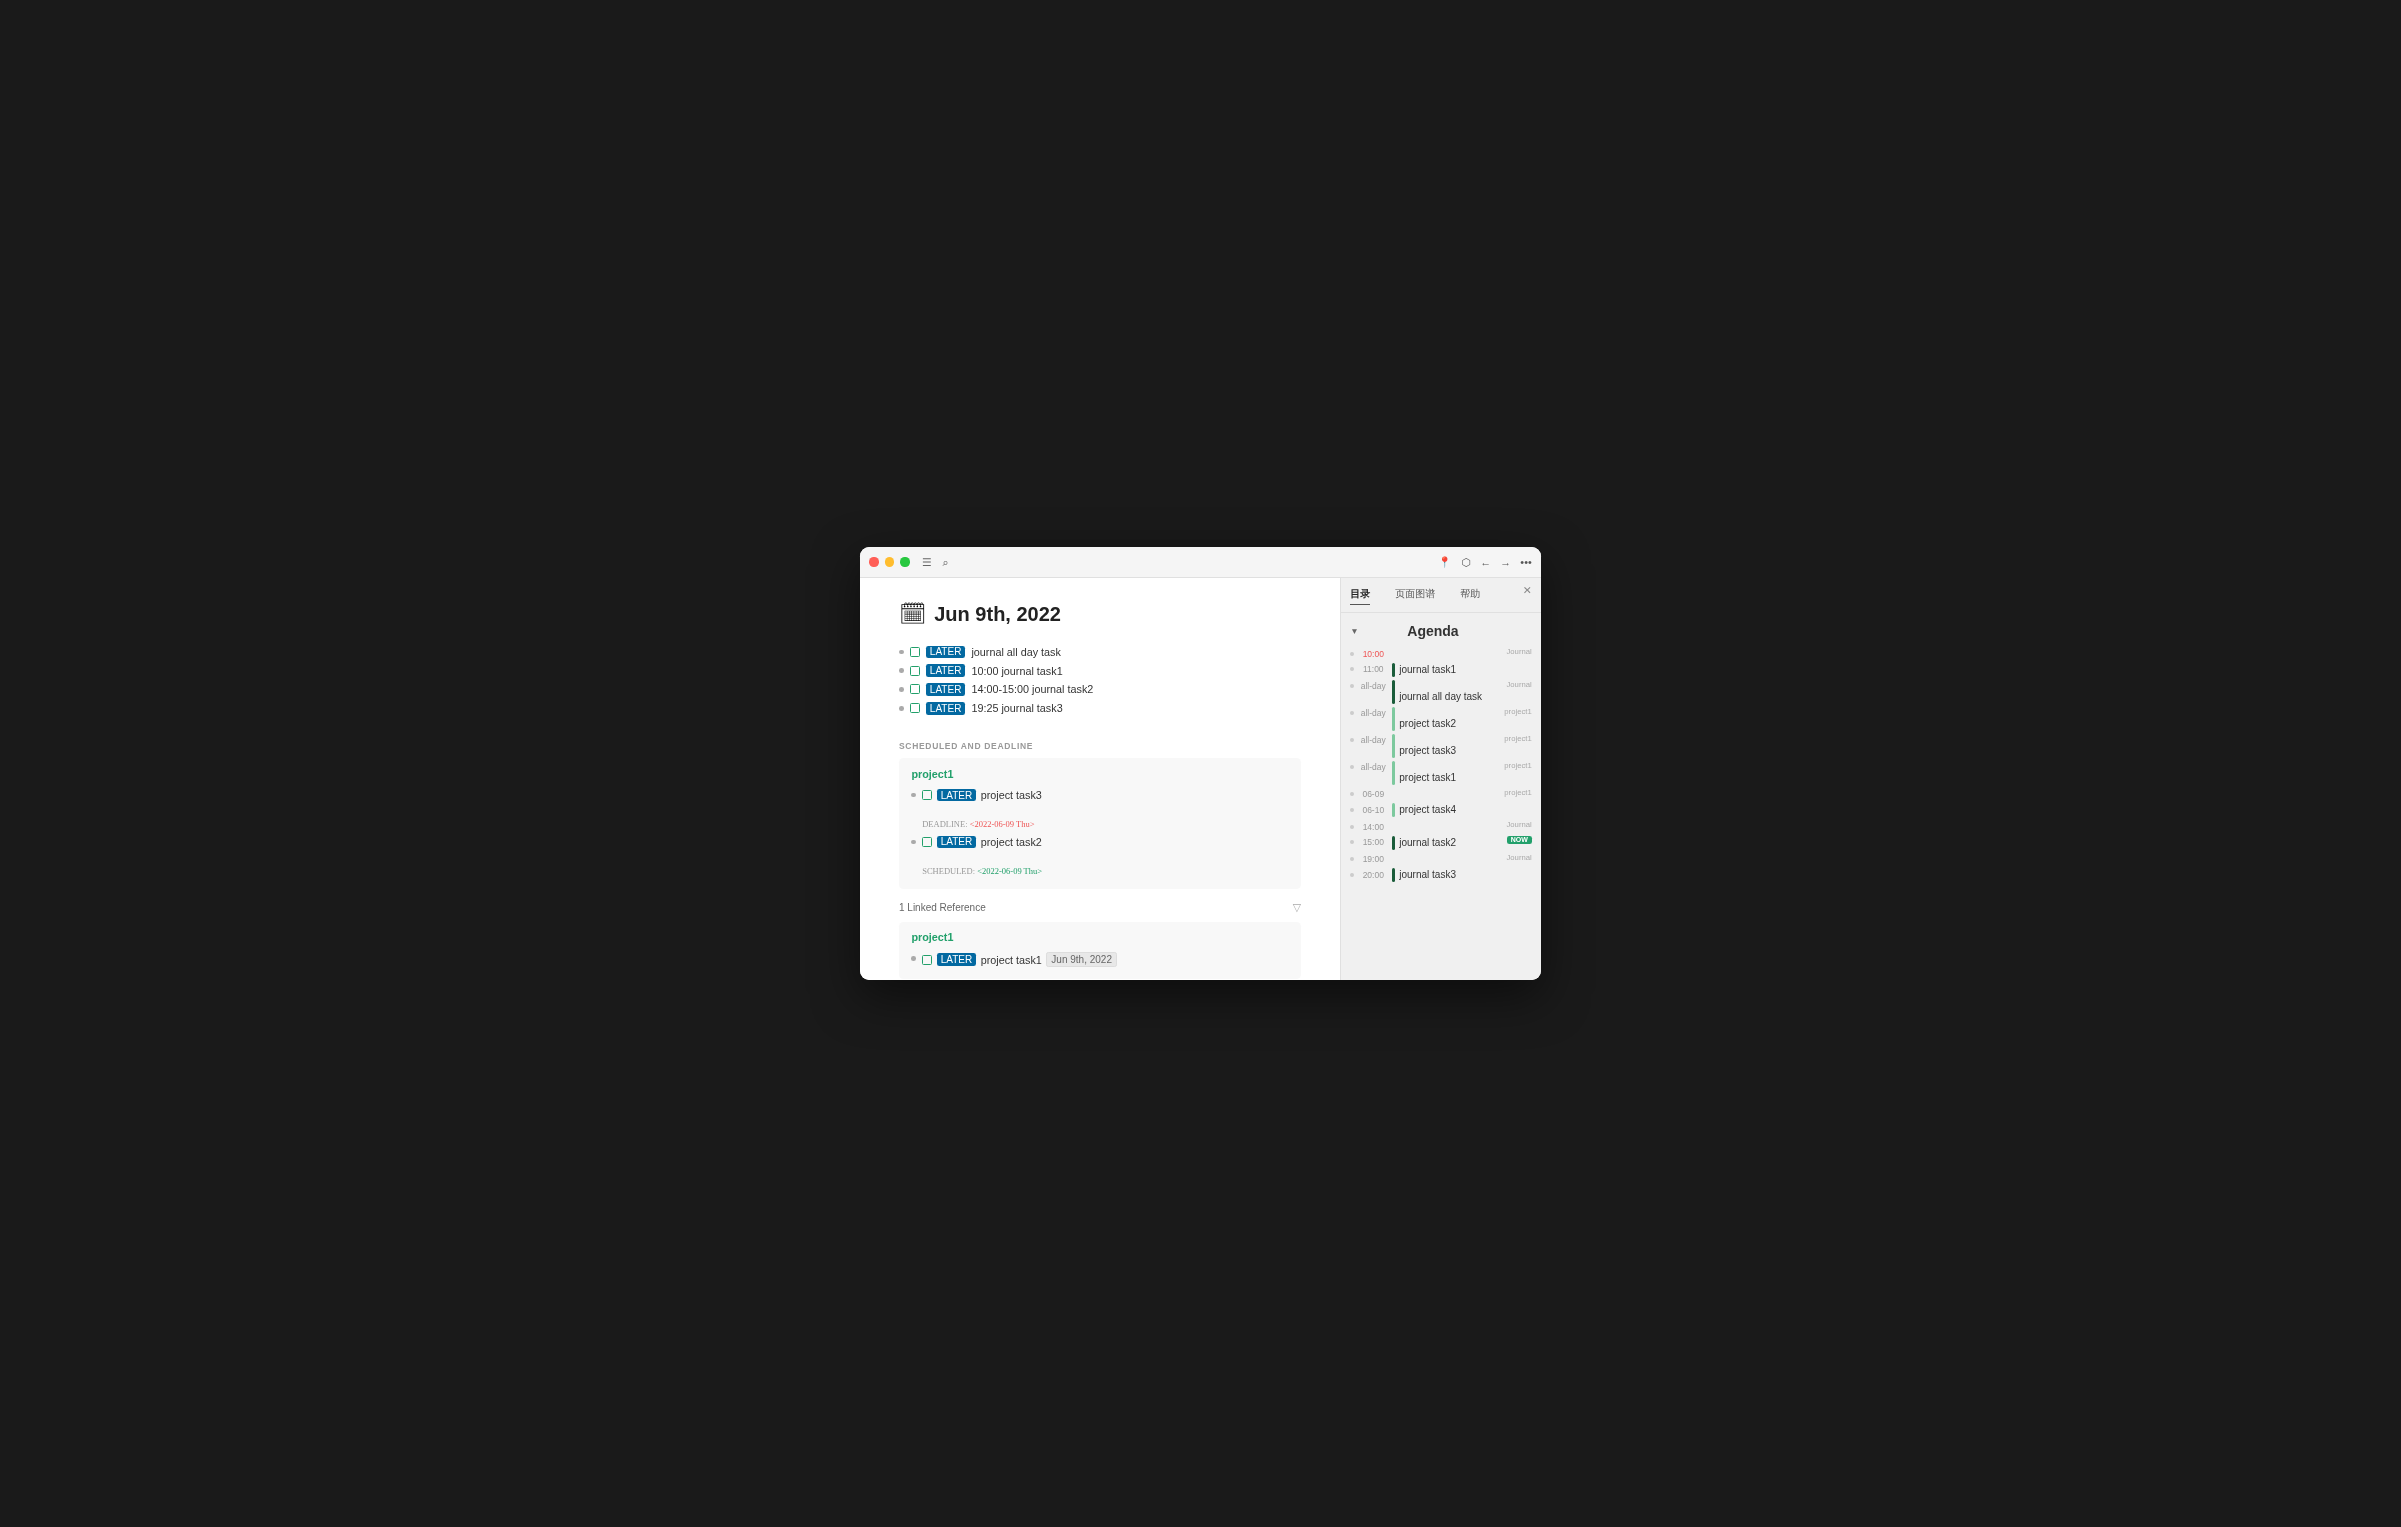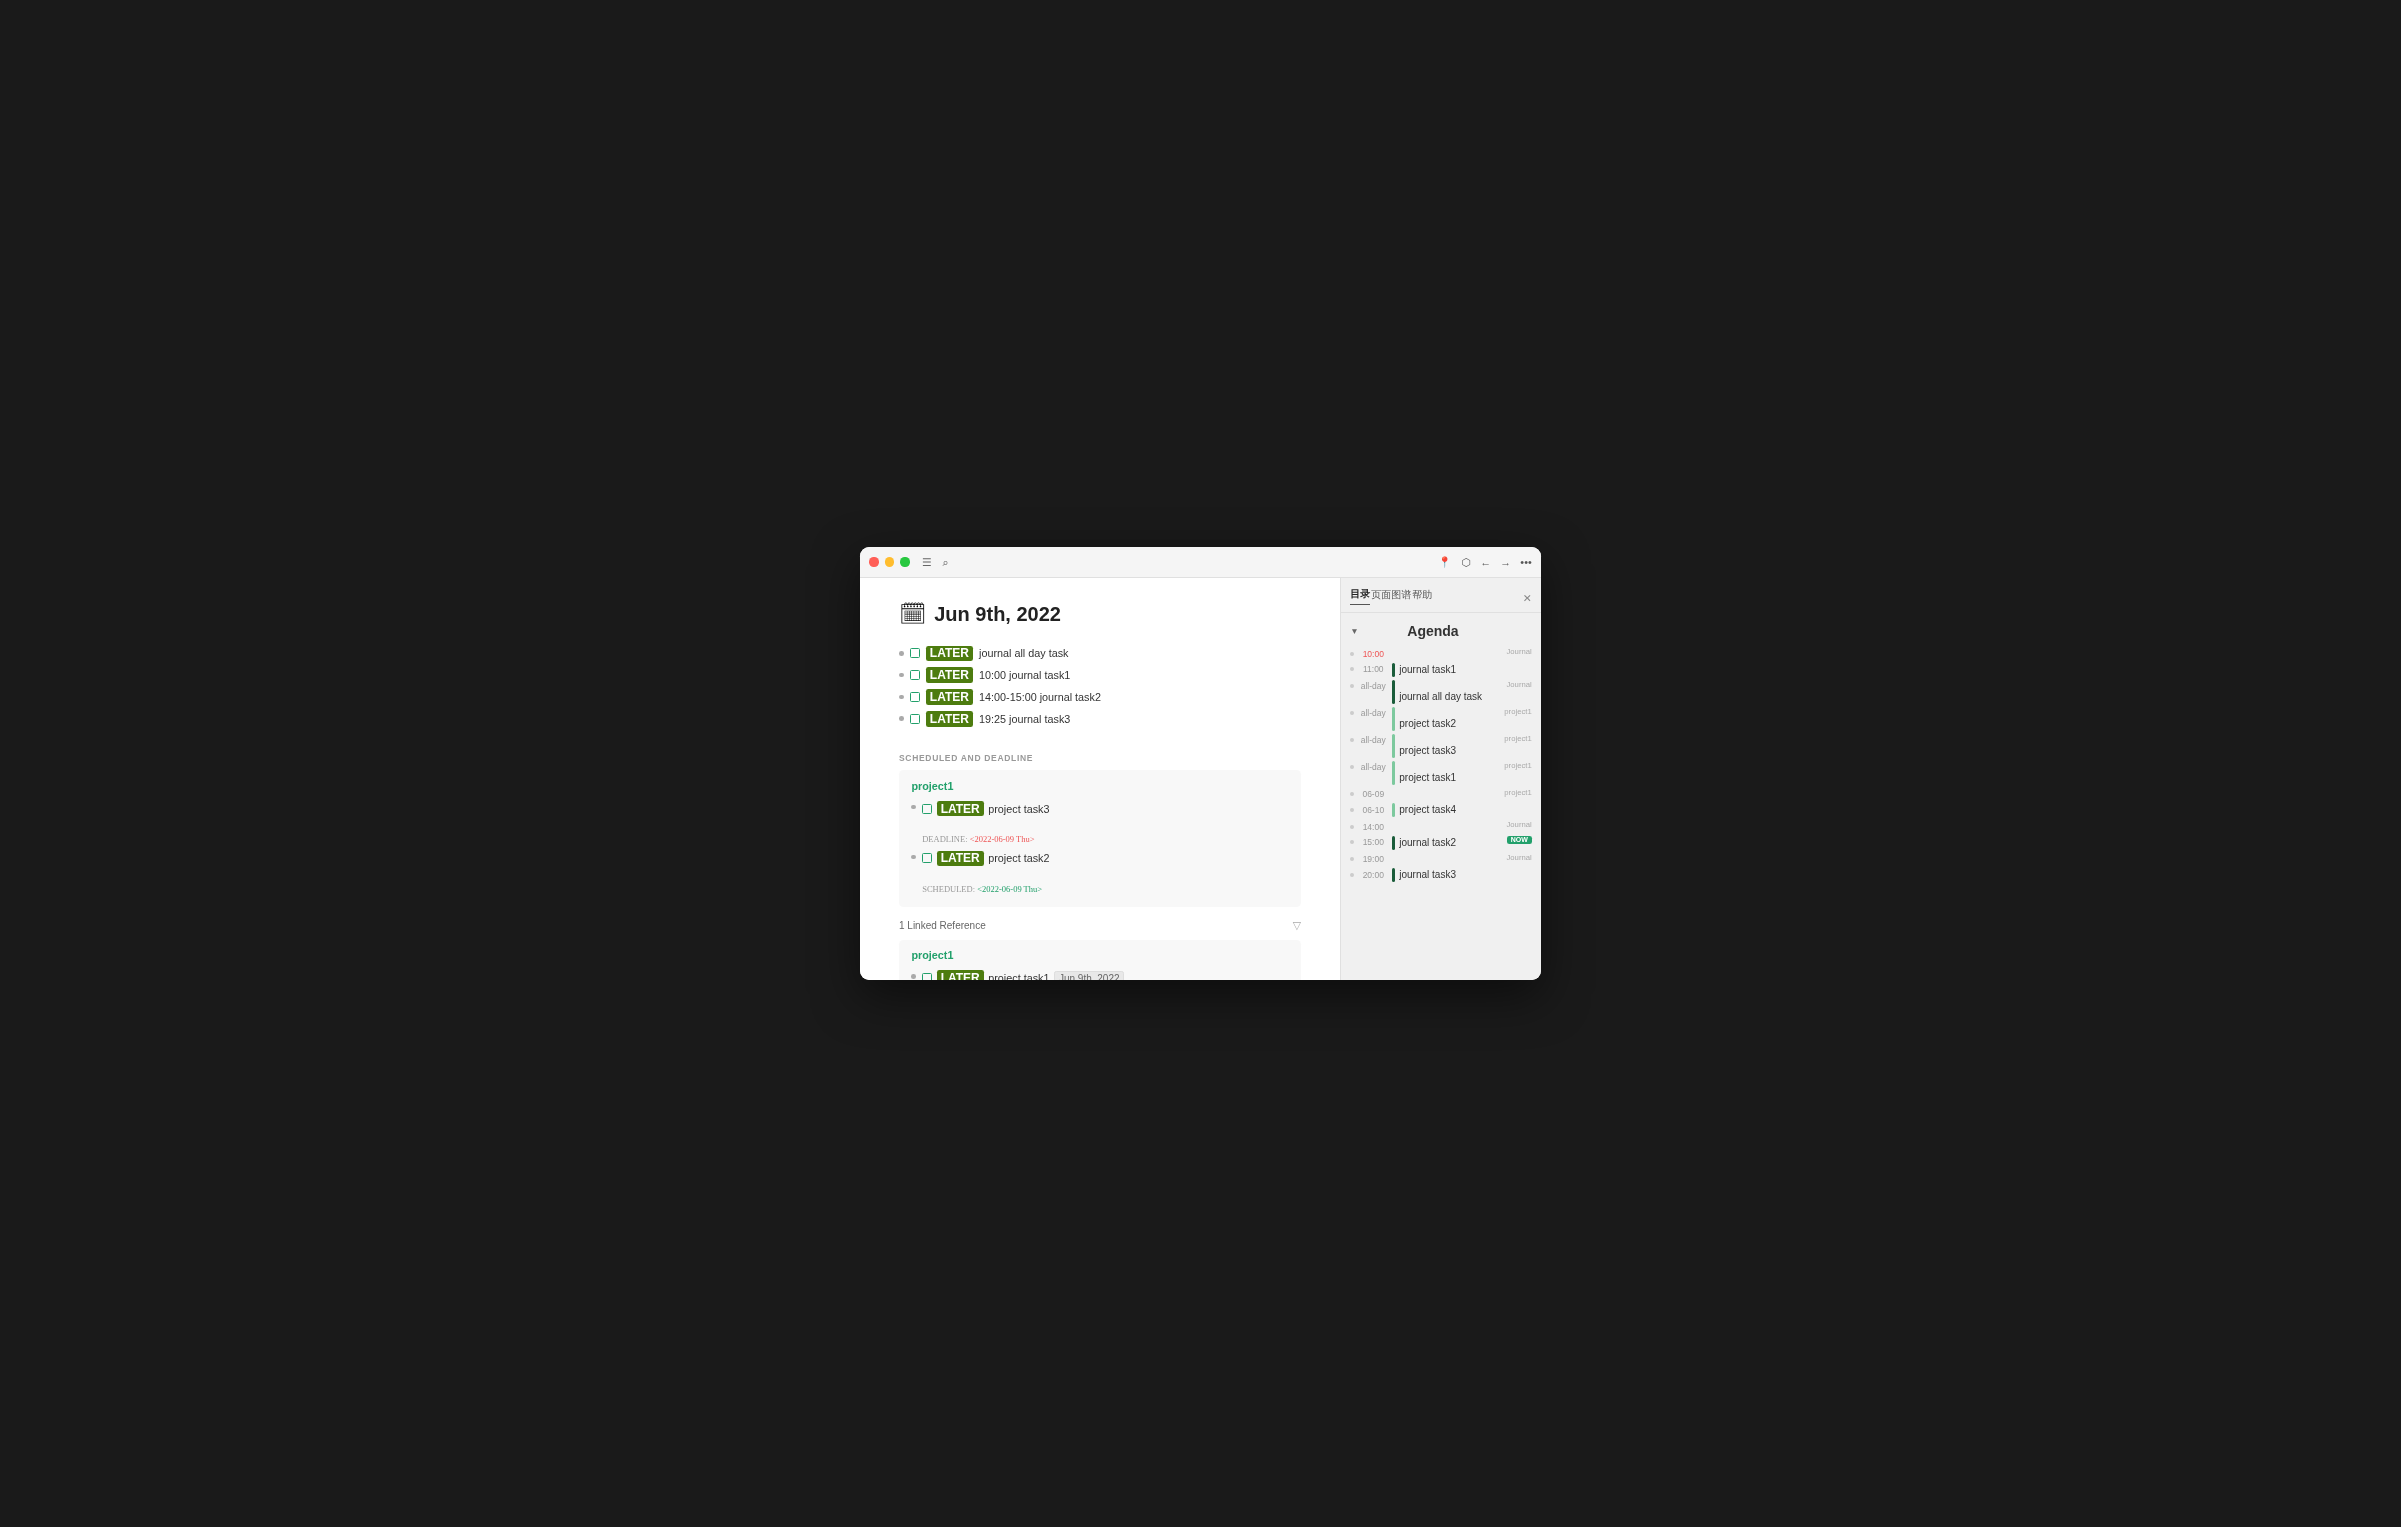--- a/index.html
+++ b/index.html
@@ -107,24 +107,24 @@
       flex-shrink: 0;
     }
     .task-checkbox {
       width: 10px;
       height: 10px;
       border: 1.2px solid #22a06b;
       border-radius: 1.5px;
       flex-shrink: 0;
     }
     .badge-later {
-      background: #4d7c0f;
+      background: #0369a1;
       color: white;
-      font-size: 12px;
-      font-weight: 700;
+      font-size: 10px;
+      font-weight: 400;
       padding: 0.8px 3.9px;
       border-radius: 2.3px;
       text-transform: uppercase;
     }
     .task-text {
       color: #333;
       font-size: 10.8px;
     }
     .section-header {
       font-size: 8.5px;
@@ -210,23 +210,23 @@
     .right-panel {
       width: 201px;
       background: #f0f0f0;
       border-left: 0.8px solid #e0e0e0;
       display: flex;
       flex-direction: column;
       overflow: hidden;
     }
     .right-panel-header {
       display: flex;
-      align-items: flex-end;
+      align-items: flex-start;
       padding: 6.2px 9.3px;
-      gap: 1px;
+      gap: 25px;
       border-bottom: 0.8px solid #e0e0e0;
       flex-shrink: 0;
     }
     .rp-tab {
       font-size: 10px;
       color: #555;
       cursor: pointer;
       padding: 3.1px 0;
     }
     .rp-tab.active {

